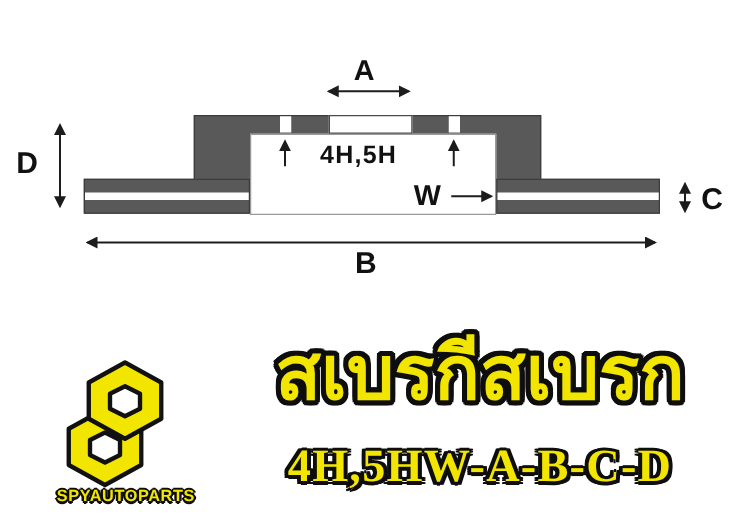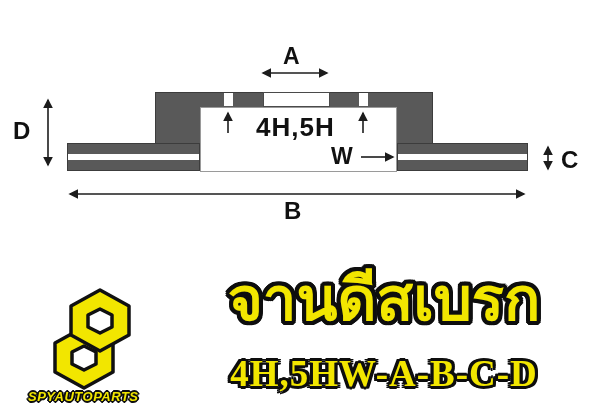--- a/index.html
+++ b/index.html
@@ -23,21 +23,21 @@
   #flange-right{left:397px;width:131px;}
   .vent{position:absolute;left:0;top:10px;width:100%;height:6px;background:#ffffff;}
   #arrow-layer{position:absolute;left:0;top:0;width:600px;height:420px;pointer-events:none;}
   
   .dim-label{position:absolute;font-weight:bold;color:#111;line-height:1;}
   #label-a{left:283px;top:45px;font-size:23px;}
   #label-b{left:284px;top:199px;font-size:24px;}
   #label-c{left:561px;top:148px;font-size:24px;}
   #label-d{left:13px;top:119px;font-size:24px;}
   #label-w{left:331px;top:145px;font-size:23px;}
-  #label-holes{left:256px;top:114px;font-size:26px;letter-spacing:1px;}
+  #label-holes{left:256px;top:114px;font-size:20px;letter-spacing:1px;}
   
   .yellow-outlined{
     color:var(--brand-yellow,#f2e600);
     font-weight:bold;
   }
   #thai-title{
     position:absolute;left:168px;top:262px;width:432px;text-align:center;
     font-size:60px;line-height:1.25;font-family:"DejaVu Sans","Liberation Sans",sans-serif;
     text-shadow:
       -4px 0 0 #0e0e0e, 4px 0 0 #0e0e0e, 0 -4px 0 #0e0e0e, 0 4px 0 #0e0e0e,
@@ -49,22 +49,22 @@
     position:absolute;left:168px;top:354px;width:432px;text-align:center;
     font-size:37px;line-height:1.1;letter-spacing:1px;
     font-family:Liberation Serif, serif;
     text-shadow:
       -3px 0 0 #0e0e0e, 3px 0 0 #0e0e0e, 0 -3px 0 #0e0e0e, 0 3px 0 #0e0e0e,
       -2px -2px 0 #0e0e0e, 2px -2px 0 #0e0e0e, -2px 2px 0 #0e0e0e, 2px 2px 0 #0e0e0e,
       -3px 2px 0 #0e0e0e, 3px 2px 0 #0e0e0e, -3px -2px 0 #0e0e0e, 3px -2px 0 #0e0e0e;
   }
   #brand-logo{position:absolute;left:40px;top:287px;width:104px;height:104px;}
   #brand-name{
-    position:absolute;left:28px;top:389px;width:128px;text-align:left;
-    font-size:13px;font-style:italic;font-weight:bold;letter-spacing:0.5px;
+    position:absolute;left:28px;top:389px;width:128px;text-align:right;
+    font-size:13px;font-weight:bold;letter-spacing:0.5px;
     text-shadow:
       -2px 0 0 #0e0e0e, 2px 0 0 #0e0e0e, 0 -2px 0 #0e0e0e, 0 2px 0 #0e0e0e,
       -1px -1px 0 #0e0e0e, 1px -1px 0 #0e0e0e, -1px 1px 0 #0e0e0e, 1px 1px 0 #0e0e0e;
   }
 </style>
 </head>
 <body>
 
 <div id="stage">
 
@@ -110,17 +110,17 @@
   <div>
     <svg id="brand-logo" viewBox="0 0 100 104" xmlns="http://www.w3.org/2000/svg">
 
       <path d="M42 40 L71 56 L71 85 L42 101 L13 85 L13 56 Z
                M42 59 L54 65 L54 77 L42 83 L30 77 L30 65 Z" fill="#f2e600" fill-rule="evenodd" stroke="#111" stroke-width="3.5" stroke-linejoin="round"></path>
 
       <path d="M58 3 L87 19 L87 48 L58 64 L29 48 L29 19 Z
                M58 22 L70 28 L70 40 L58 46 L46 40 L46 28 Z" fill="#f2e600" fill-rule="evenodd" stroke="#111" stroke-width="3.5" stroke-linejoin="round"></path>
     </svg>
     <div id="brand-name" class="yellow-outlined">SPYAUTOPARTS</div>
-    <div id="thai-title" class="yellow-outlined">จานดีสเบรก</div>
+    <div id="thai-title" class="yellow-outlined">สเบรกีสเบรก</div>
     <div id="spec-subtitle" class="yellow-outlined">4H,5HW-A-B-C-D</div>
   </div>
 
 </div>
 
 </body></html>

